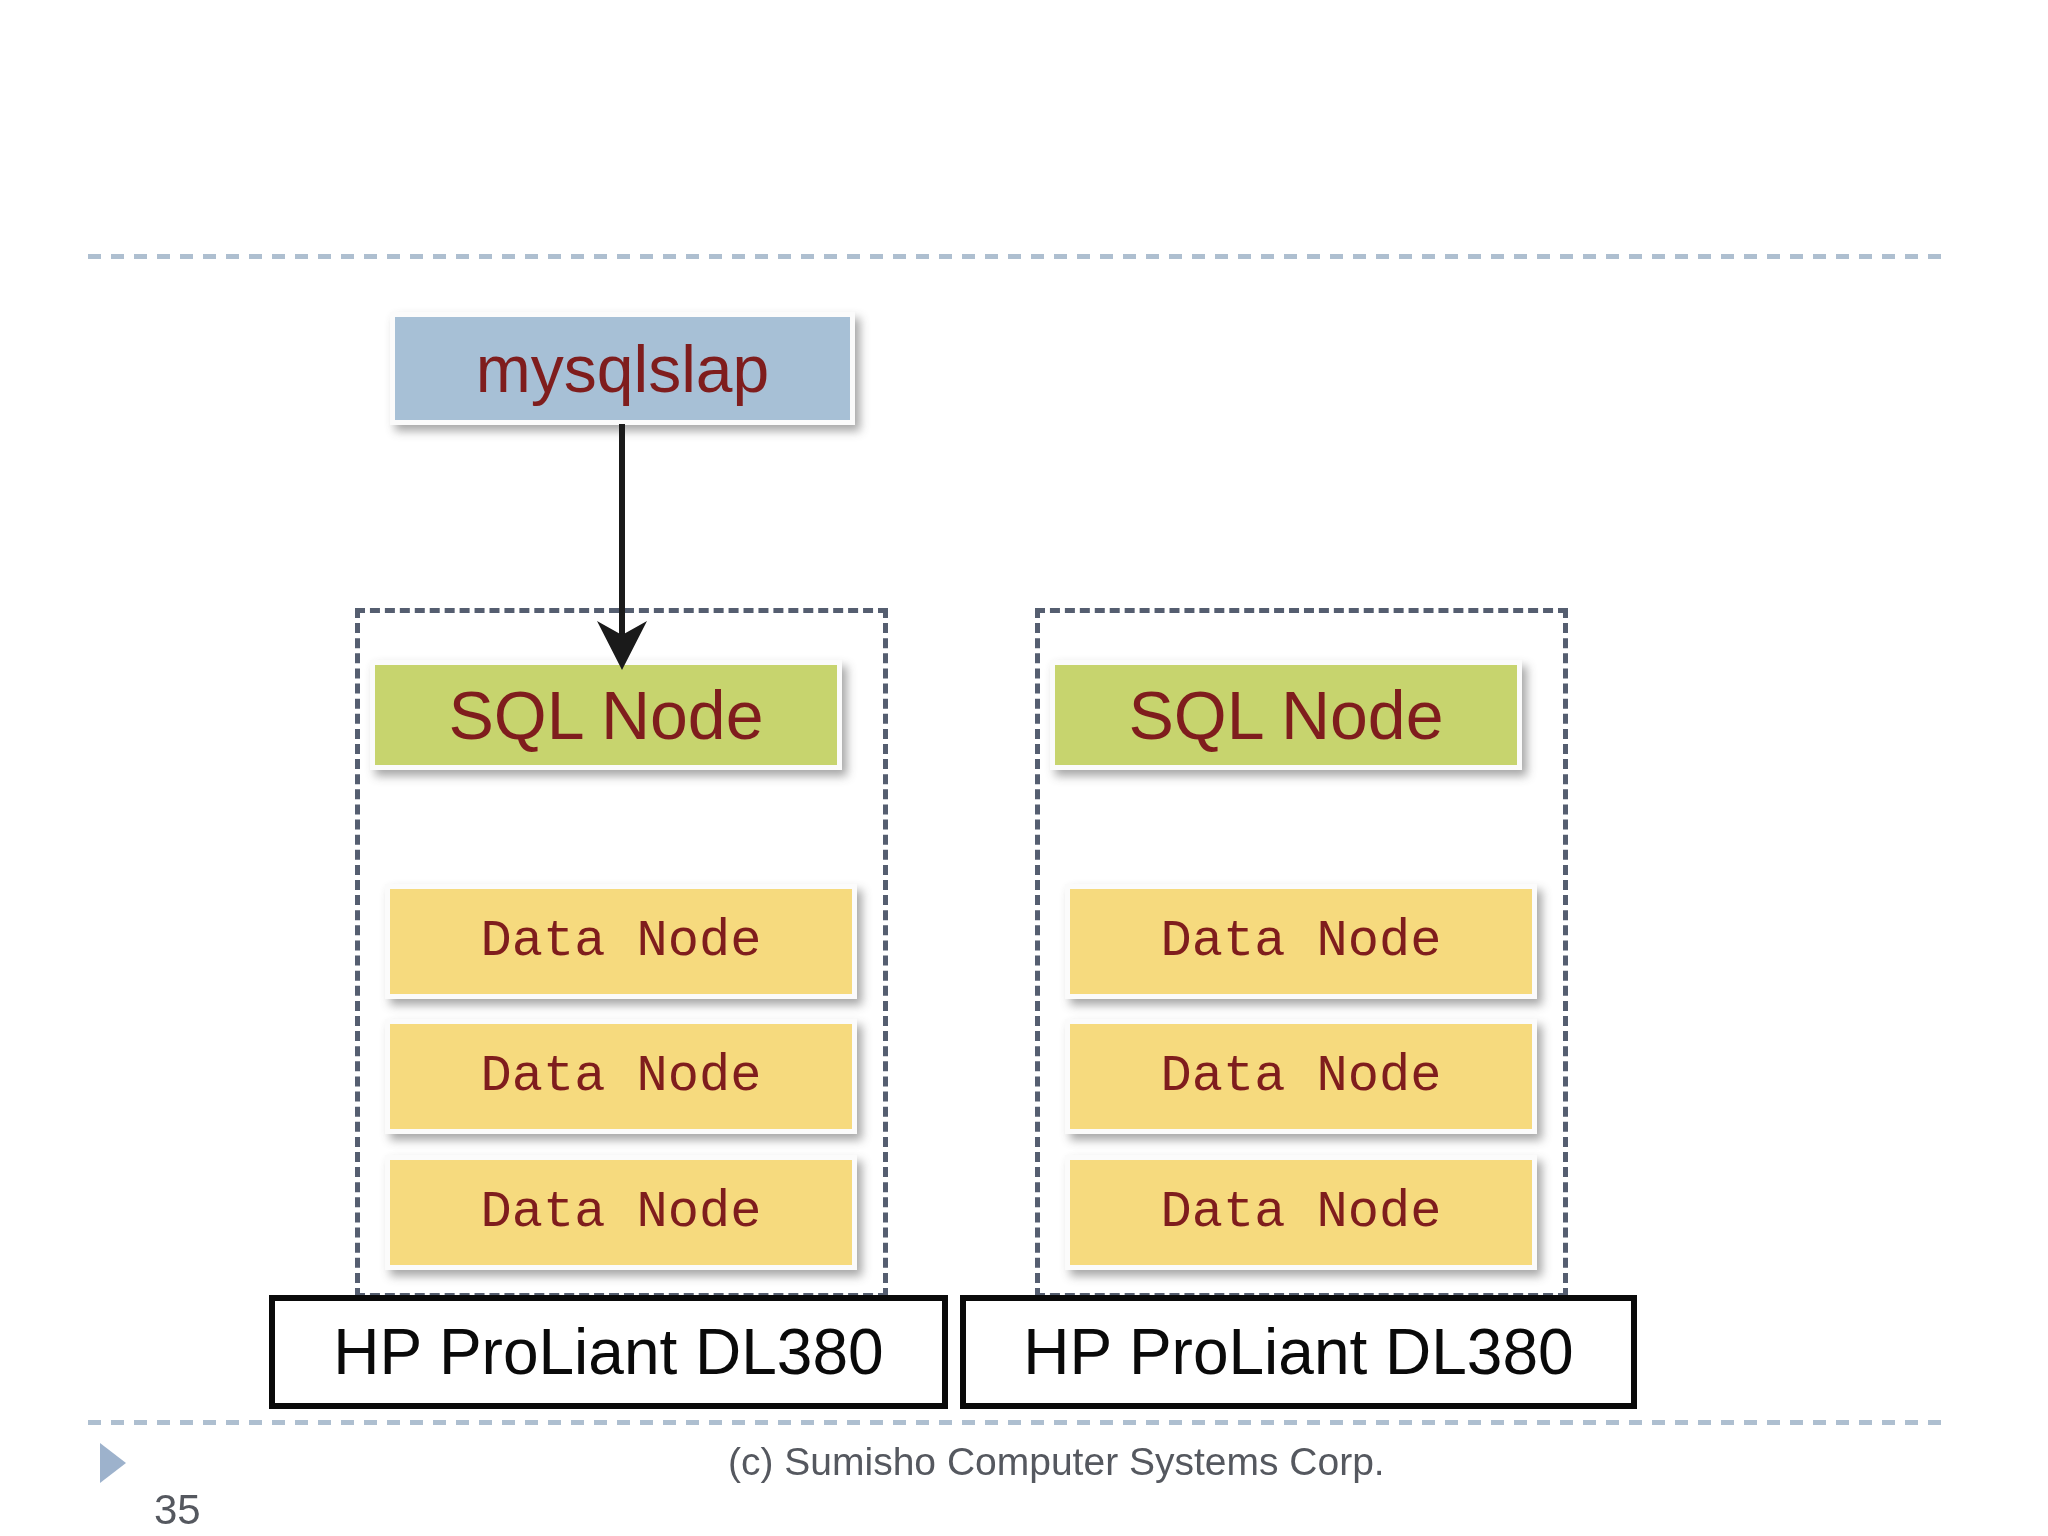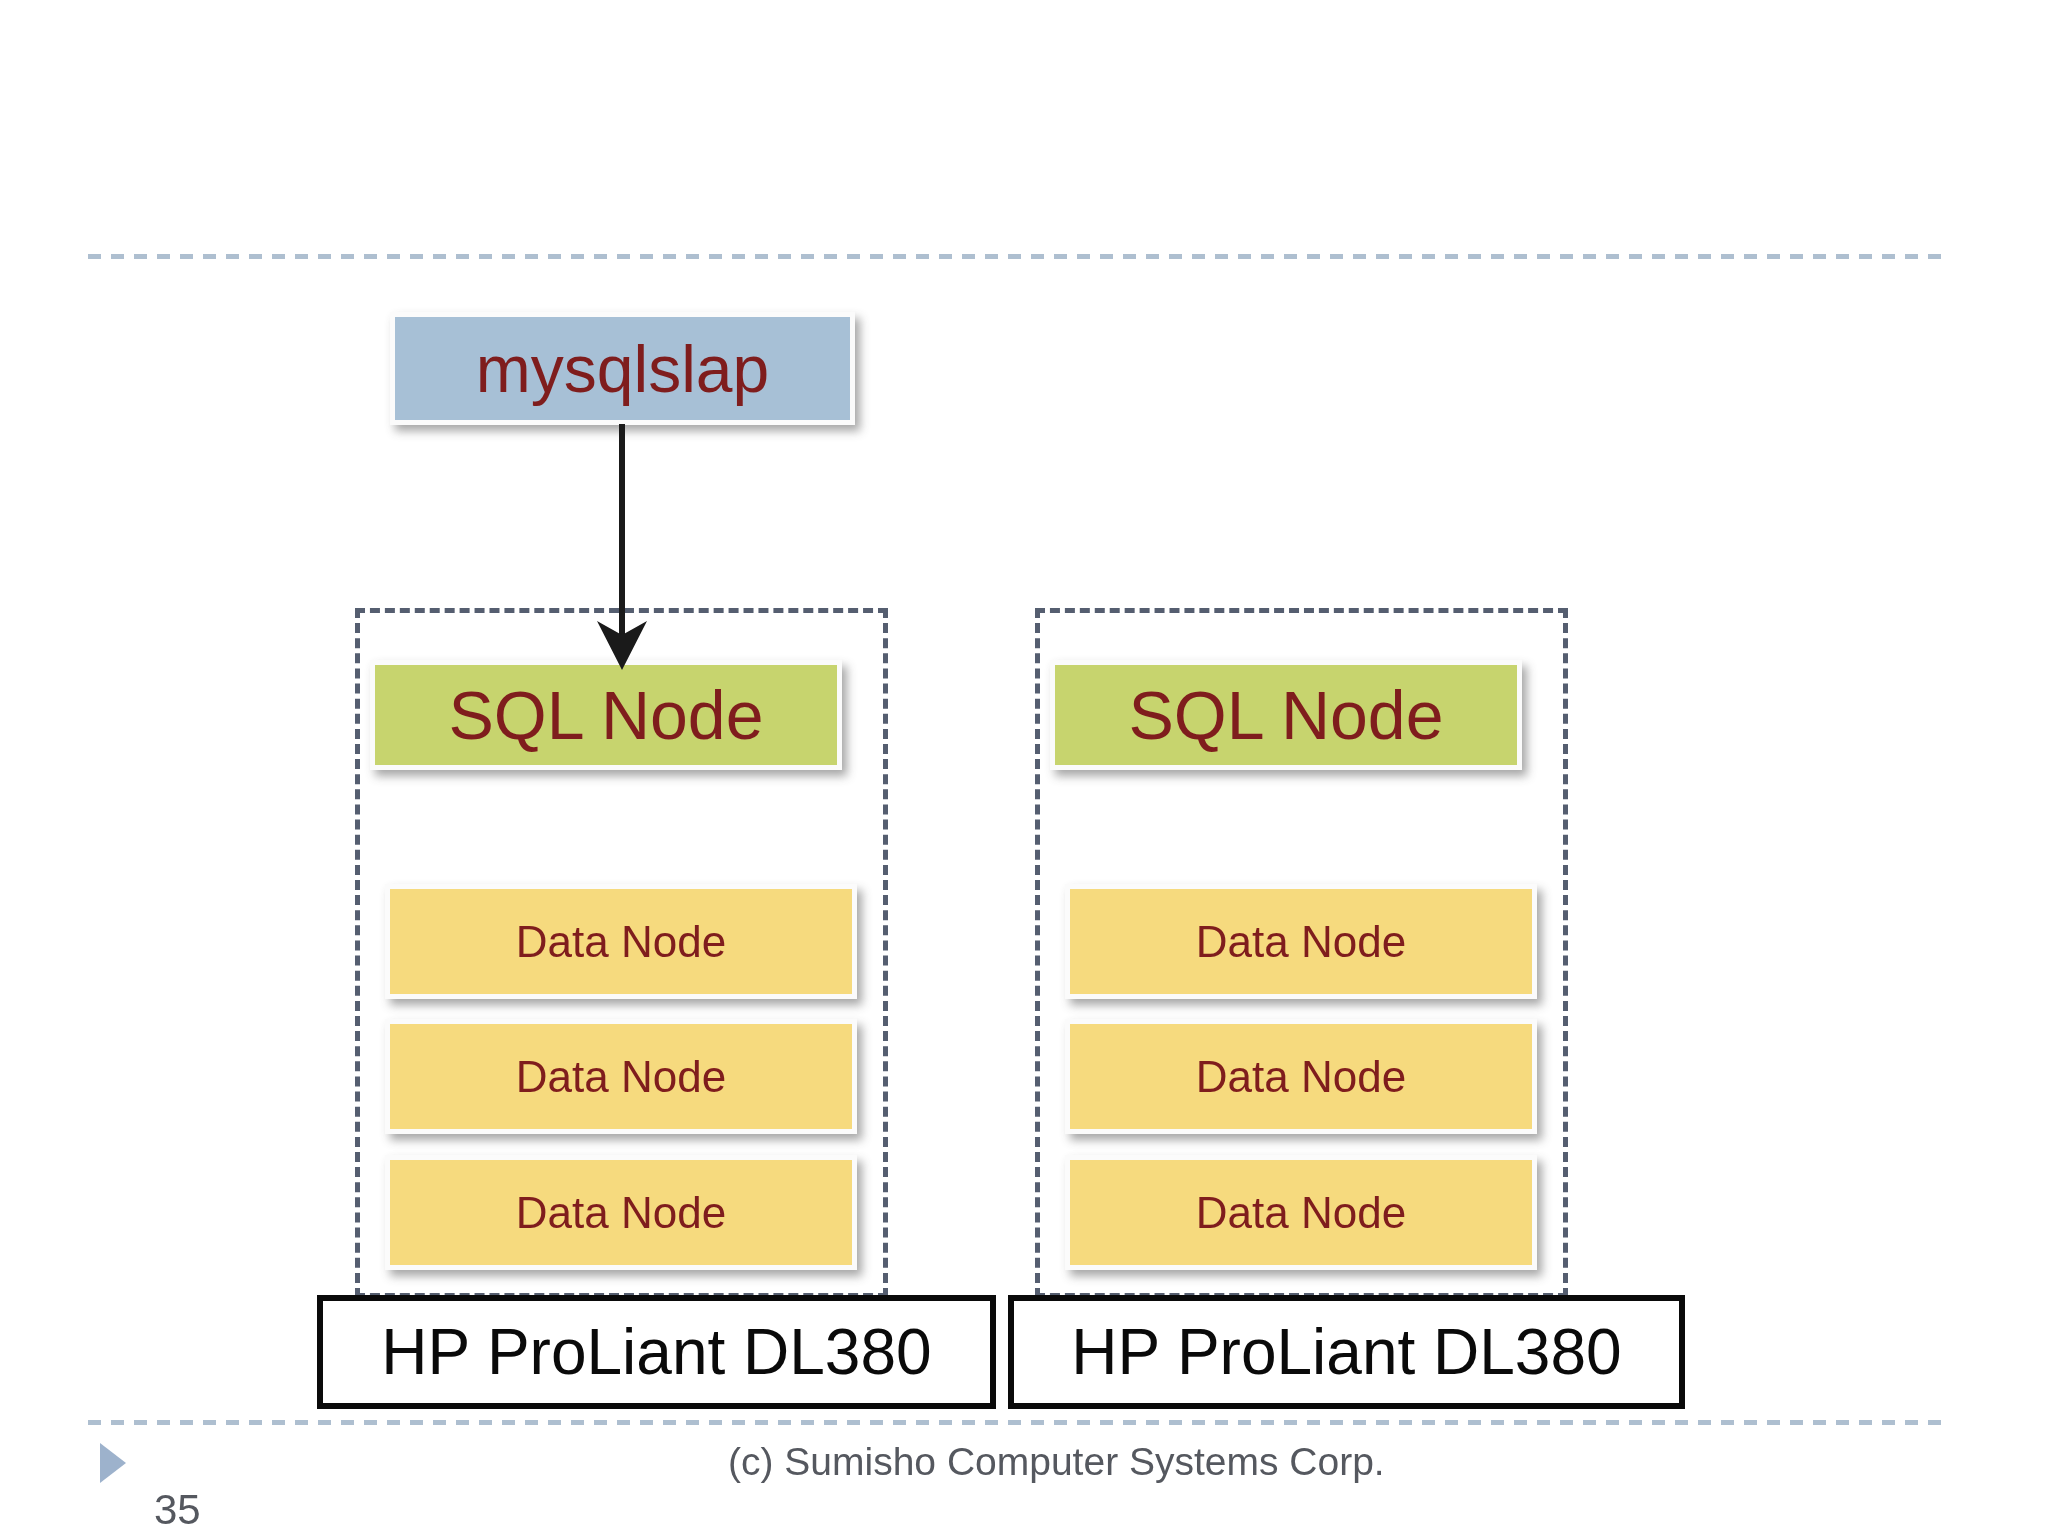--- a/index.html
+++ b/index.html
@@ -41,21 +41,21 @@
   .client{
     left:390px;top:312px;width:465px;height:113px;
     background:#a7c0d6;font-size:66px;
   }
   .sql{
     left:10px;top:47px;width:472px;height:110px;
     background:#c7d46e;font-size:68px;
   }
   .data{
     left:25px;width:472px;height:115px;
-    background:#f6da7e;font-size:44px;
+    background:#f6da7e;font-size:52px;font-family:Liberation Mono, monospace;
   }
   .data.d0{top:271px;}
   .data.d1{top:406px;}
   .data.d2{top:542px;}
 
   
   .server-group{
     position:absolute;top:608px;width:533px;height:690px;
     border:5px dashed #555e70;
     box-sizing:border-box;
@@ -64,21 +64,20 @@
   .server-group.right{left:1035px;}
 
   
   .hp{
     position:absolute;top:1295px;height:114px;
     background:#ffffff;border:6px solid #0a0a0a;
     display:flex;align-items:center;justify-content:center;
     font-size:64px;color:#0a0a0a;
     box-sizing:border-box;z-index:5;
     white-space:nowrap;
-    margin-left:48px;
   }
   .hp.left{left:269px;width:679px;}
   .hp.right{left:960px;width:677px;}
 
   
   .arrow-svg{position:absolute;left:584px;top:424px;z-index:2;}
 
   
   .footer-triangle{
     position:absolute;left:100px;top:1443px;

